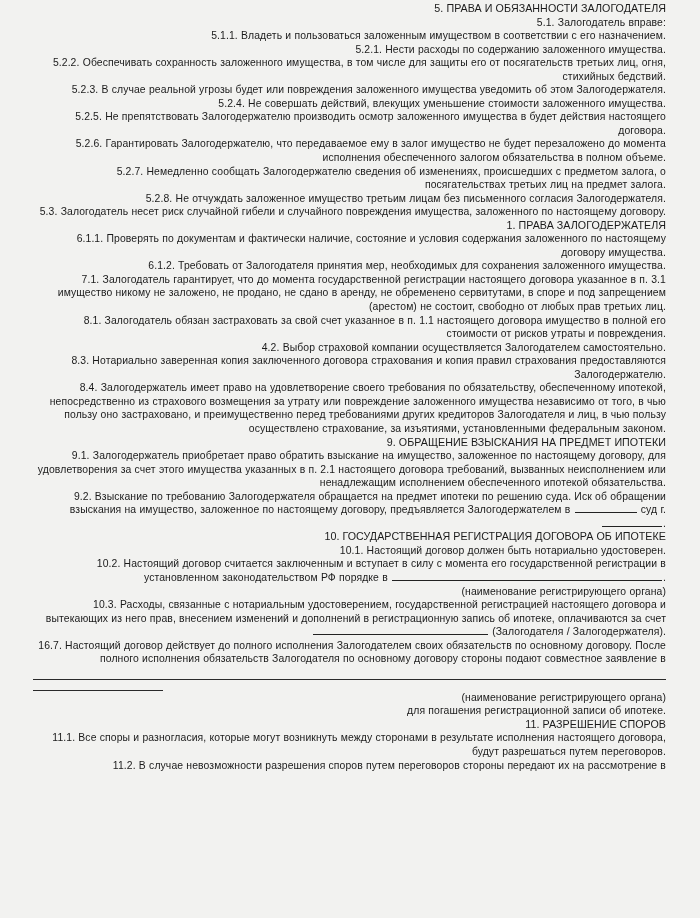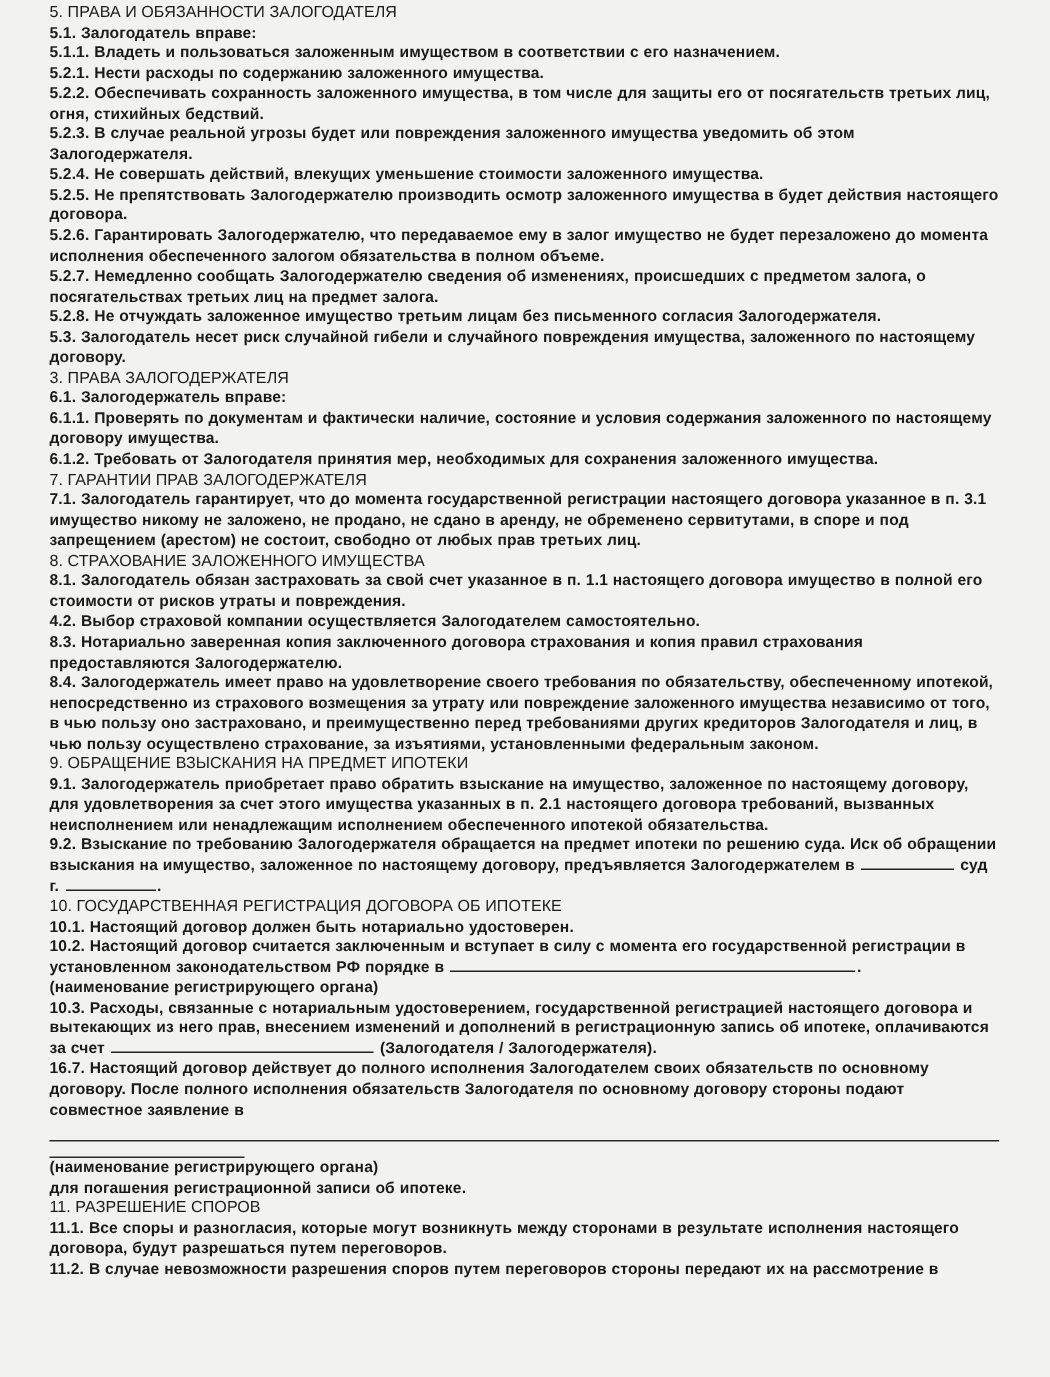--- a/index.html
+++ b/index.html
@@ -19,31 +19,30 @@
     width: 700px;
     height: 918px;
     background: #f2f2f0;
     box-sizing: border-box;
     padding: 2px 34px 0 33px;
   }
   .doc-body {
     font-size: 10.4px;
     line-height: 13.55px;
     letter-spacing: 0.01em;
-    text-align: left;
+    text-align: right;
   }
   .para {
     margin: 0;
     padding: 0;
     font-size: 10.4px;
     line-height: 13.55px;
     text-indent: 0;
     white-space: normal;
     word-spacing: 0.02em;
-    font-weight: bold;
   }
   .heading {
     margin: 0;
     padding: 0;
     font-size: 10.7px;
     line-height: 13.55px;
     letter-spacing: 0.005em;
   }
   .blank {
     display: inline-block;
@@ -83,27 +82,24 @@
       <div class="para">5.1.1. Владеть и пользоваться заложенным имуществом в соответствии с его назначением.</div>
       <div class="para">5.2.1. Нести расходы по содержанию заложенного имущества.</div>
       <div class="para">5.2.2. Обеспечивать сохранность заложенного имущества, в том числе для защиты его от посягательств третьих лиц, огня, стихийных бедствий.</div>
       <div class="para">5.2.3. В случае реальной угрозы будет или повреждения заложенного имущества уведомить об этом Залогодержателя.</div>
       <div class="para">5.2.4. Не совершать действий, влекущих уменьшение стоимости заложенного имущества.</div>
       <div class="para">5.2.5. Не препятствовать Залогодержателю производить осмотр заложенного имущества в будет действия настоящего договора.</div>
       <div class="para">5.2.6. Гарантировать Залогодержателю, что передаваемое ему в залог имущество не будет перезаложено до момента исполнения обеспеченного залогом обязательства в полном объеме.</div>
       <div class="para">5.2.7. Немедленно сообщать Залогодержателю сведения об изменениях, происшедших с предметом залога, о посягательствах третьих лиц на предмет залога.</div>
       <div class="para">5.2.8. Не отчуждать заложенное имущество третьим лицам без письменного согласия Залогодержателя.</div>
       <div class="para">5.3. Залогодатель несет риск случайной гибели и случайного повреждения имущества, заложенного по настоящему договору.</div>
-      <div class="heading">3. ПРАВА ЗАЛОГОДЕРЖАТЕЛЯ</div>
-      <div class="para">6.1. Залогодержатель вправе:</div>
+      <div class="heading">1. ПРАВА ЗАЛОГОДЕРЖАТЕЛЯ</div>
       <div class="para">6.1.1. Проверять по документам и фактически наличие, состояние и условия содержания заложенного по настоящему договору имущества.</div>
       <div class="para">6.1.2. Требовать от Залогодателя принятия мер, необходимых для сохранения заложенного имущества.</div>
-      <div class="heading">7. ГАРАНТИИ ПРАВ ЗАЛОГОДЕРЖАТЕЛЯ</div>
       <div class="para">7.1. Залогодатель гарантирует, что до момента государственной регистрации настоящего договора указанное в п. 3.1 имущество никому не заложено, не продано, не сдано в аренду, не обременено сервитутами, в споре и под запрещением (арестом) не состоит, свободно от любых прав третьих лиц.</div>
-      <div class="heading">8. СТРАХОВАНИЕ ЗАЛОЖЕННОГО ИМУЩЕСТВА</div>
       <div class="para">8.1. Залогодатель обязан застраховать за свой счет указанное в п. 1.1 настоящего договора имущество в полной его стоимости от рисков утраты и повреждения.</div>
       <div class="para">4.2. Выбор страховой компании осуществляется Залогодателем самостоятельно.</div>
       <div class="para">8.3. Нотариально заверенная копия заключенного договора страхования и копия правил страхования предоставляются Залогодержателю.</div>
       <div class="para">8.4. Залогодержатель имеет право на удовлетворение своего требования по обязательству, обеспеченному ипотекой, непосредственно из страхового возмещения за утрату или повреждение заложенного имущества независимо от того, в чью пользу оно застраховано, и преимущественно перед требованиями других кредиторов Залогодателя и лиц, в чью пользу осуществлено страхование, за изъятиями, установленными федеральным законом.</div>
       <div class="heading">9. ОБРАЩЕНИЕ ВЗЫСКАНИЯ НА ПРЕДМЕТ ИПОТЕКИ</div>
       <div class="para">9.1. Залогодержатель приобретает право обратить взыскание на имущество, заложенное по настоящему договору, для удовлетворения за счет этого имущества указанных в п. 2.1 настоящего договора требований, вызванных неисполнением или ненадлежащим исполнением обеспеченного ипотекой обязательства.</div>
       <div class="para"><span>9.2. Взыскание по требованию Залогодержателя обращается на предмет ипотеки по решению суда. Иск об обращении взыскания на имущество, заложенное по настоящему договору, предъявляется Залогодержателем в </span><span class="blank blank-w62"></span><span> суд г. </span><span class="blank blank-w60"></span><span>.</span></div>
       <div class="heading">10. ГОСУДАРСТВЕННАЯ РЕГИСТРАЦИЯ ДОГОВОРА ОБ ИПОТЕКЕ</div>
       <div class="para">10.1. Настоящий договор должен быть нотариально удостоверен.</div>
       <div class="para"><span>10.2. Настоящий договор считается заключенным и вступает в силу с момента его государственной регистрации в установленном законодательством РФ порядке в </span><span class="blank blank-w270"></span><span>.</span></div>

